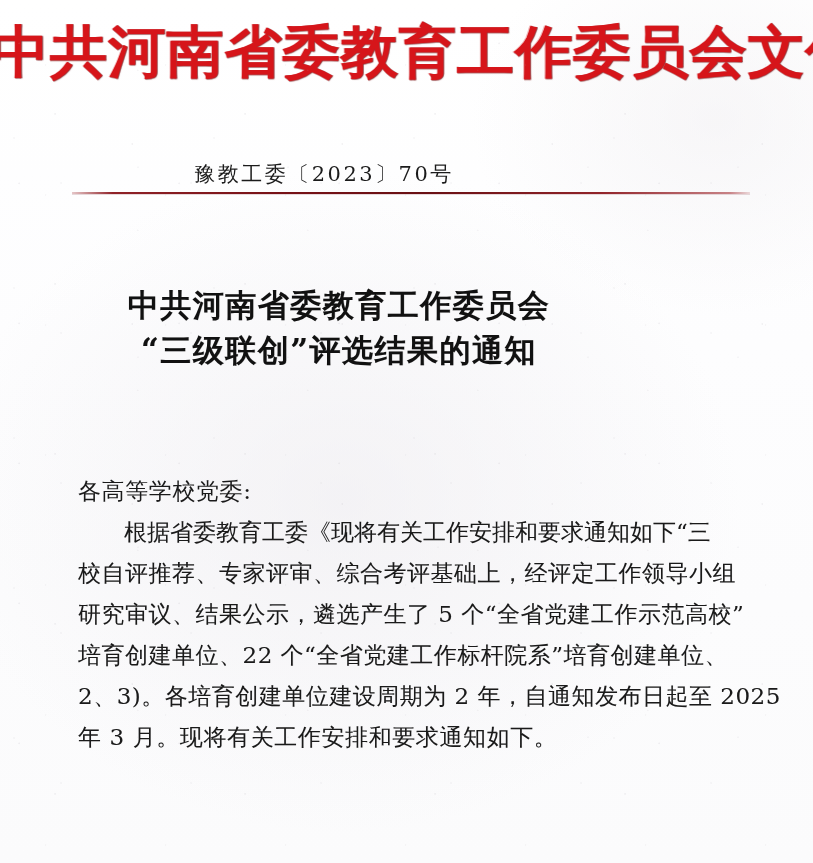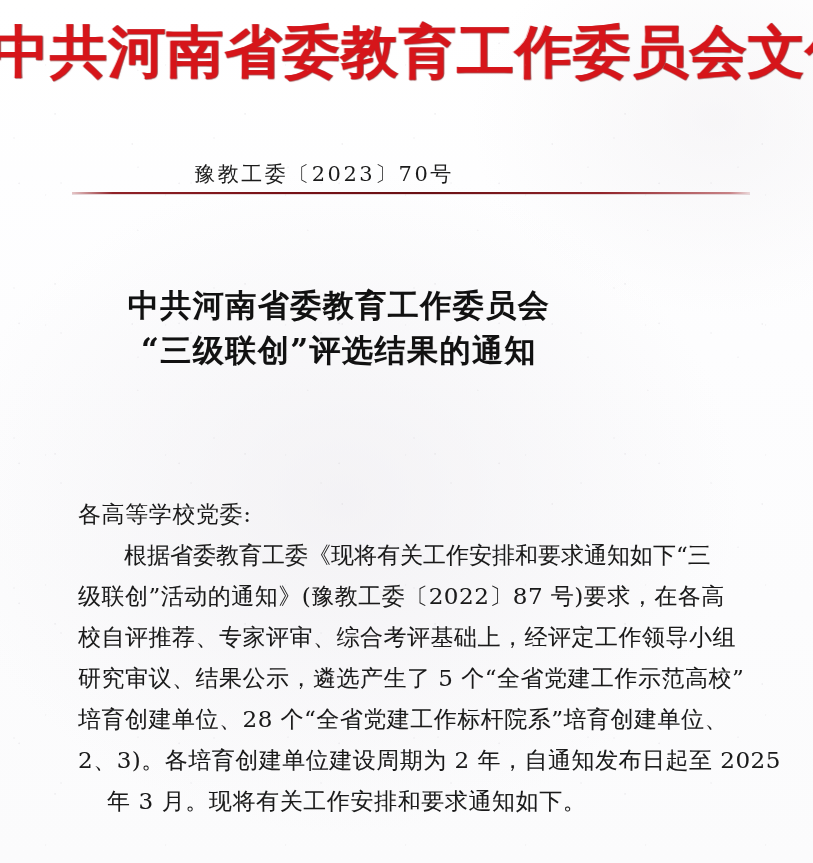--- a/index.html
+++ b/index.html
@@ -115,21 +115,21 @@
     line-height: 45px;
     color: #111111;
     letter-spacing: 1.5px;
     white-space: nowrap;
     text-shadow: 0.4px 0.4px 0.6px rgba(60,60,60,0.30);
   }
 
   
   .body-block {
     position: absolute;
-    top: 494px;
+    top: 471px;
     left: 78px;
     width: 668px;
   }
   .salutation {
     font-family: "DejaVu Serif", "Liberation Serif", serif;
     font-size: 23px;
     line-height: 41px;
     color: #1a1a1a;
     letter-spacing: 0.6px;
     white-space: nowrap;
@@ -144,21 +144,20 @@
   }
   .body-line.indent {
     text-indent: 46px;
   }
   
   .body-line.stretch {
     letter-spacing: 0.5px;
   }
   .body-line.last {
     letter-spacing: 0.6px;
-    margin-left: 29px;
   }
 </style>
 </head>
 <body>
 
 <div class="page">
 
   <div class="masthead">中共河南省委教育工作委员会文件</div>
 
   <div class="doc-number">豫教工委〔2023〕70号</div>
@@ -166,21 +165,20 @@
   <div class="red-rule"></div>
 
   <div class="title-block">
     <div class="title-line">中共河南省委教育工作委员会</div>
     <div class="title-line">“三级联创”评选结果的通知</div>
   </div>
 
   <div class="body-block">
     <div class="salutation">各高等学校党委:</div>
     <div class="body-line indent">根据省委教育工委《现将有关工作安排和要求通知如下“三</div>
-    <div class="body-line stretch">级联创”活动的通知》(豫教工委〔2022〕87 号)要求，在各高</div>
     <div class="body-line stretch">校自评推荐、专家评审、综合考评基础上，经评定工作领导小组</div>
     <div class="body-line stretch">研究审议、结果公示，遴选产生了 5 个“全省党建工作示范高校”</div>
-    <div class="body-line stretch">培育创建单位、28 个“全省党建工作标杆院系”培育创建单位、</div>
+    <div class="body-line stretch">培育创建单位、22 个“全省党建工作标杆院系”培育创建单位、</div>
     <div class="body-line stretch">2、3)。各培育创建单位建设周期为 2 年，自通知发布日起至 2025</div>
     <div class="body-line last">年 3 月。现将有关工作安排和要求通知如下。</div>
   </div>
 
 </div>
 
 </body></html>

